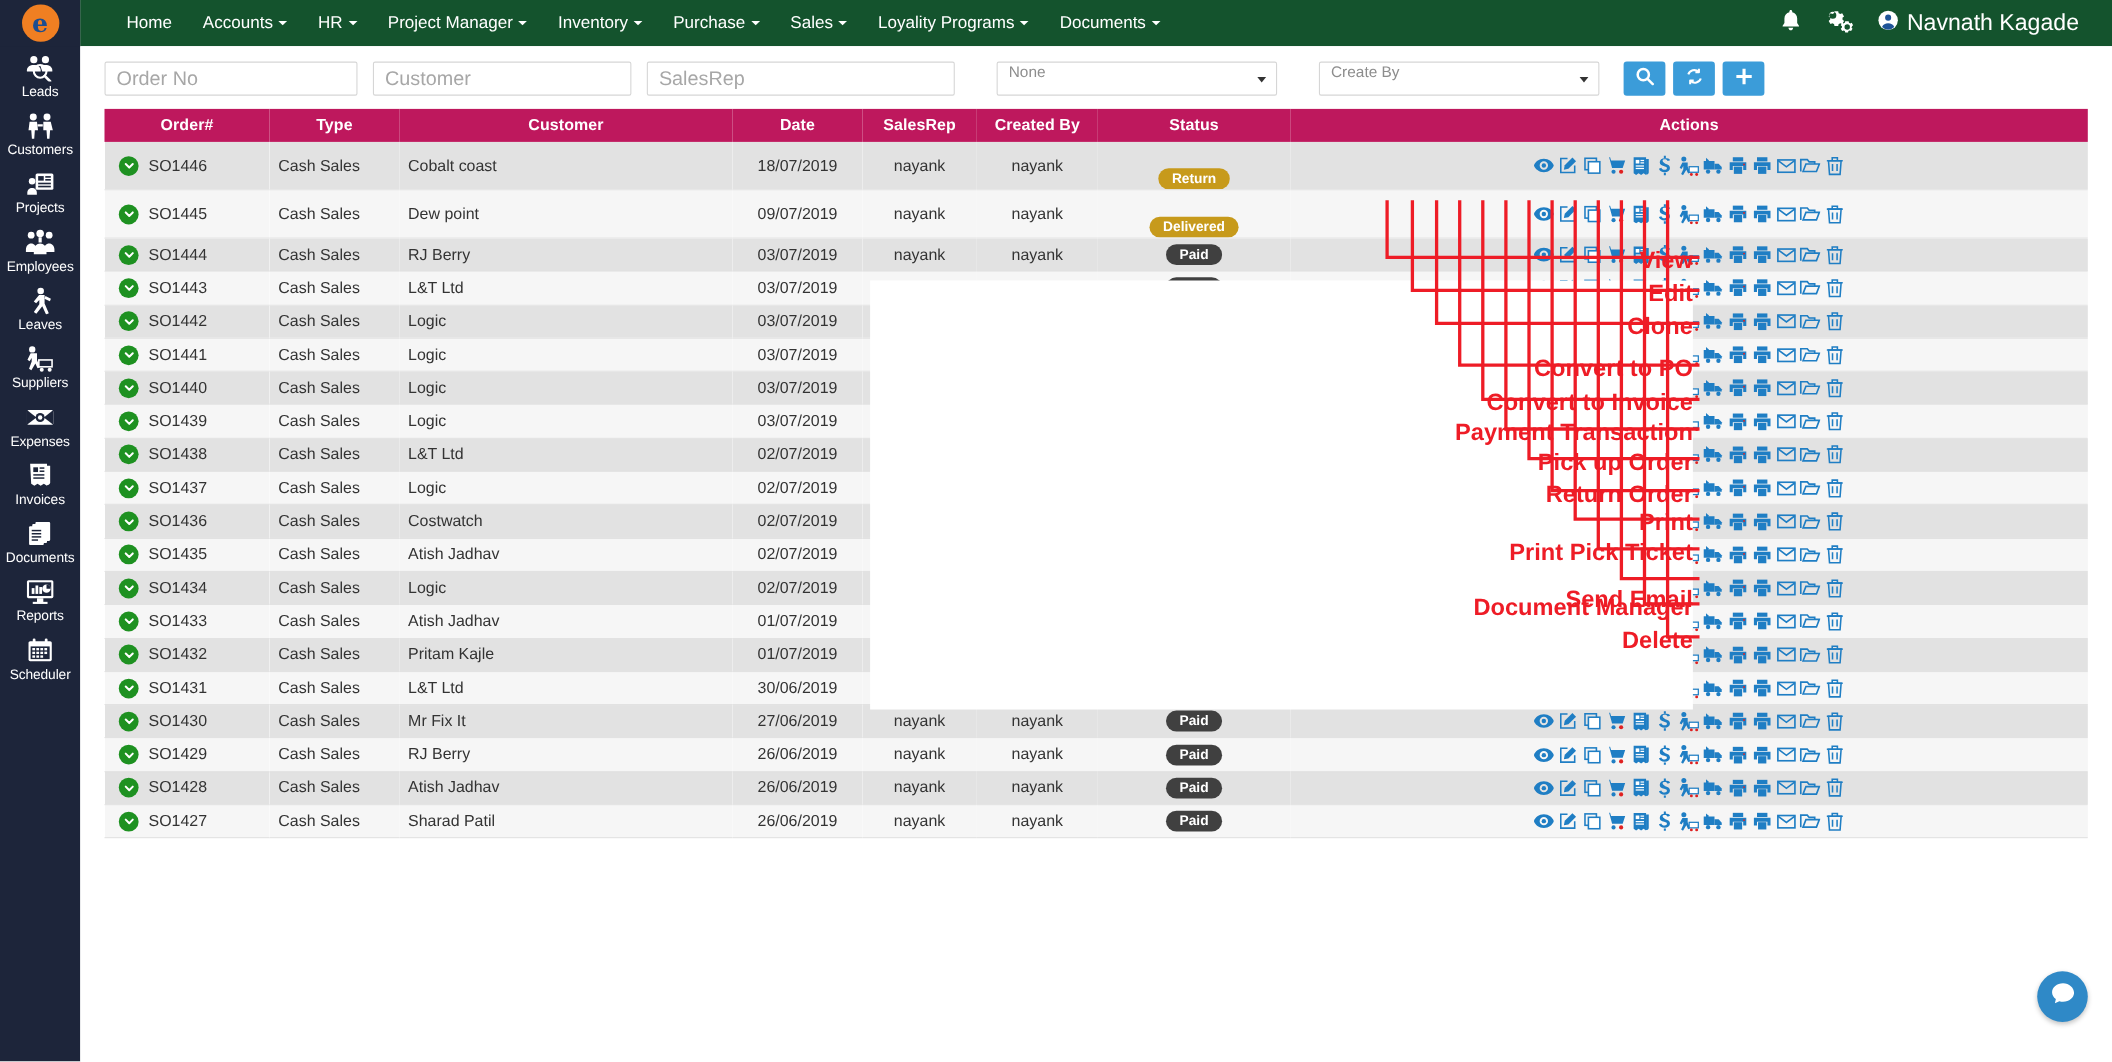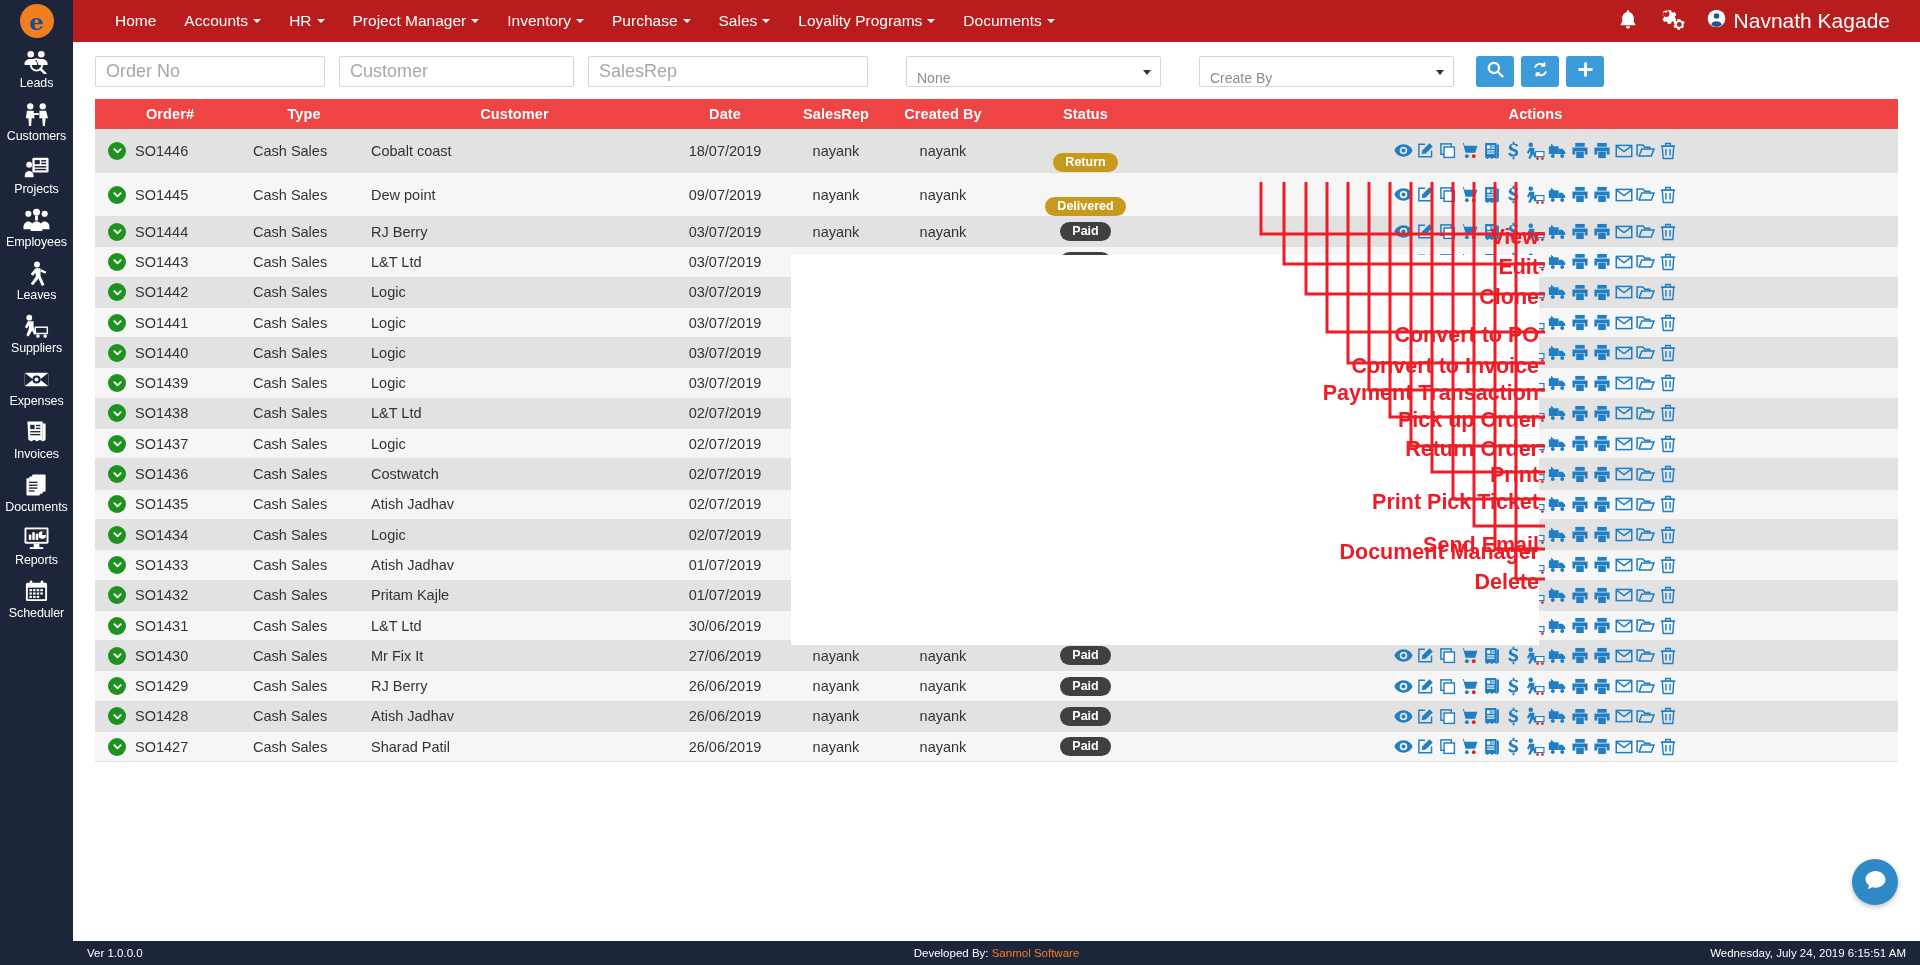--- a/index.html
+++ b/index.html
@@ -41,21 +41,21 @@
   .side-label {
     font-size: 12.5px; line-height: 15px; margin-top: 2px;
     color: #ffffff; letter-spacing: -0.1px;
   }
 
   
   .right { flex: 1 1 auto; display: flex; flex-direction: column; height: 965px; position: relative; }
 
   
   .topnav {
-    height: 42px; background: #b91c1c; display: flex; align-items: center;
+    height: 42px; background: #14532d; display: flex; align-items: center;
     padding: 0 12px 0 28px; flex: 0 0 42px; gap: 40px;
   }
   .nav-item {
     color: #ffffff; font-size: 15.5px; padding: 0 14px; height: 42px;
     display: flex; align-items: center; cursor: pointer; white-space: nowrap;
   }
   .caret {
     display: inline-block; margin-left: 5px;
     border-left: 4px solid transparent; border-right: 4px solid transparent;
     border-top: 4px solid #ffffff;
@@ -87,40 +87,40 @@
     font-size: 18px; color: #555; padding: 0 10px; font-family: "Liberation Sans", sans-serif;
     border-radius: 2px; outline: none;
   }
   .f-input::placeholder { color: #a7a7a7; }
   .w-orderno { width: 230px; }
   .w-customer { width: 235px; }
   .w-salesrep { width: 280px; }
   .f-select {
     height: 31px; width: 255px; border: 1px solid #d6d6d6; background: #fff;
     font-size: 14px; color: #8d8d8d; padding: 0 10px; border-radius: 2px;
-    display: flex; align-items: flex-end; cursor: pointer; position: relative;
+    display: flex; align-items: flex-start; cursor: pointer; position: relative;
   }
   .f-select .sel-caret {
     position: absolute; right: 9px; top: 50%; margin-top: -2px;
     border-left: 4px solid transparent; border-right: 4px solid transparent;
     border-top: 5px solid #333;
   }
   .f-gap { width: 10px; }
   .btn-sq {
     width: 38px; height: 31px; border-radius: 3px; background: #3b9cd9;
     display: flex; align-items: center; justify-content: center; cursor: pointer;
     color: #fff; border: none;
   }
   .btn-group { display: flex; gap: 7px; margin-left: 8px; }
 
   
   .table-wrap { margin-top: 12px; }
   table.grid { width: 100%; border-collapse: collapse; table-layout: fixed; }
   table.grid thead th {
-    background: #ef4444; color: #ffffff; font-size: 14.5px; font-weight: bold;
+    background: #be185d; color: #ffffff; font-size: 14.5px; font-weight: bold;
     height: 30px; text-align: center; border: none; letter-spacing: 0.1px;
   }
   table.grid tbody td {
     font-size: 14.5px; color: #333; height: 30.3px; padding: 0 8px;
     border-bottom: 1px solid #e2e2e2; vertical-align: middle; overflow: hidden;
     white-space: nowrap;
   }
   tr.row-alt td { background: #e2e2e2; }
   tr.row-norm td { background: #f6f6f6; }
   .col-order { width: 150px; }
@@ -2864,22 +2864,14 @@
 
       <div class="chat-bubble">
         <span>
           <svg width="25" height="25" viewBox="0 0 26 26" fill="#fff">
               <path d="M13 3C7.2 3 2.6 6.8 2.6 11.5c0 2.6 1.4 4.9 3.6 6.4L5.3 22l4.2-2a12.7 12.7 0 003.5.5c5.8 0 10.4-3.8 10.4-8.5S18.8 3 13 3z"></path>
             </svg>
         </span>
       </div>
     </div>
 
-    <div class="footer">
-      <span class="foot-left">Ver 1.0.0.0</span>
-      <span class="foot-mid">
-        <span>Developed By:</span>
-        <a class="foot-link" href="#">Sanmol Software</a>
-      </span>
-      <span class="foot-right">Wednesday, July 24, 2019 6:15:51 AM</span>
-    </div>
   </div>
 </div>
 
 </body></html>

